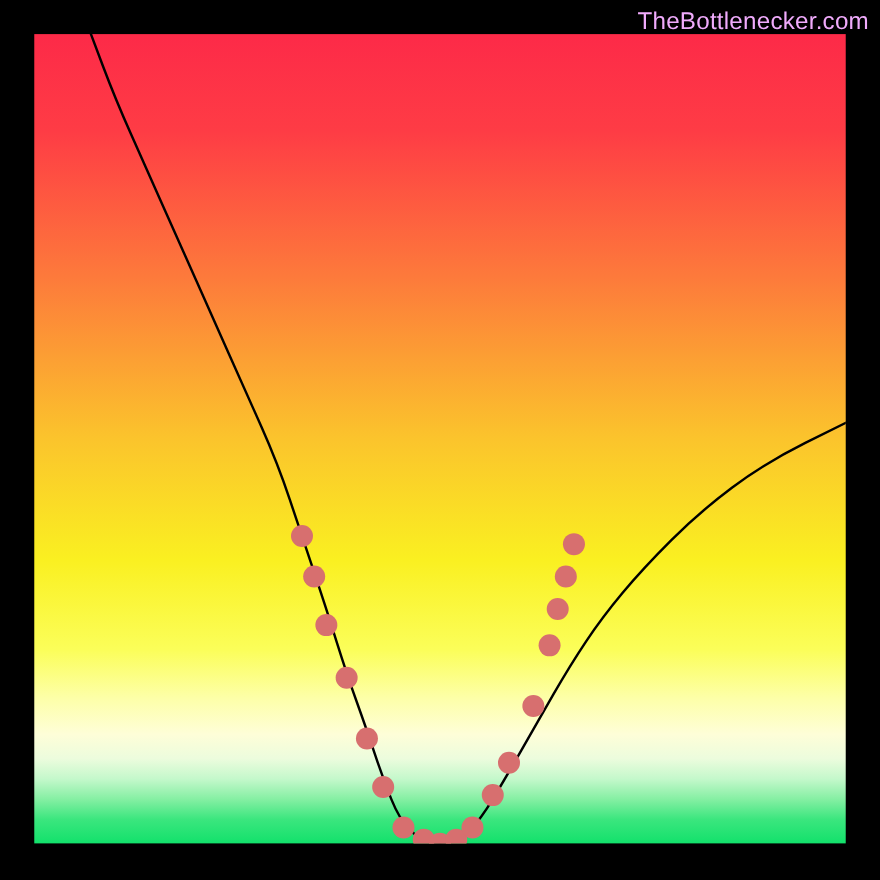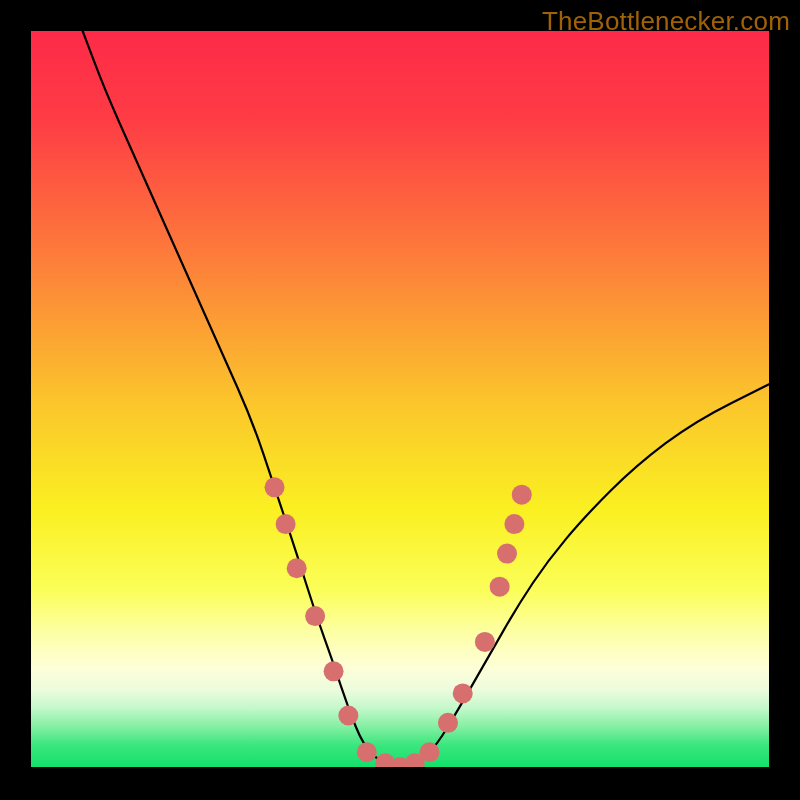--- a/index.html
+++ b/index.html
@@ -24,23 +24,23 @@
     top: 31px;
     width: 738px;
     height: 736px;
     overflow: hidden;
   }
   .watermark {
     position: absolute;
     top: 6px;
     right: 10px;
     font-family: Arial, Helvetica, sans-serif;
-    font-size: 26px;
+    font-size: 22px;
     letter-spacing: 0.2px;
-    color: #a16207;
+    color: #f0abfc;
     font-weight: 500;
   }
 </style>
 </head>
 <body>
 
 <div class="frame">
   <div class="watermark">TheBottlenecker.com</div>
   <div class="plot">
     <svg id="chart-svg" width="738" height="736" viewBox="0 0 738 736" preserveAspectRatio="none">

